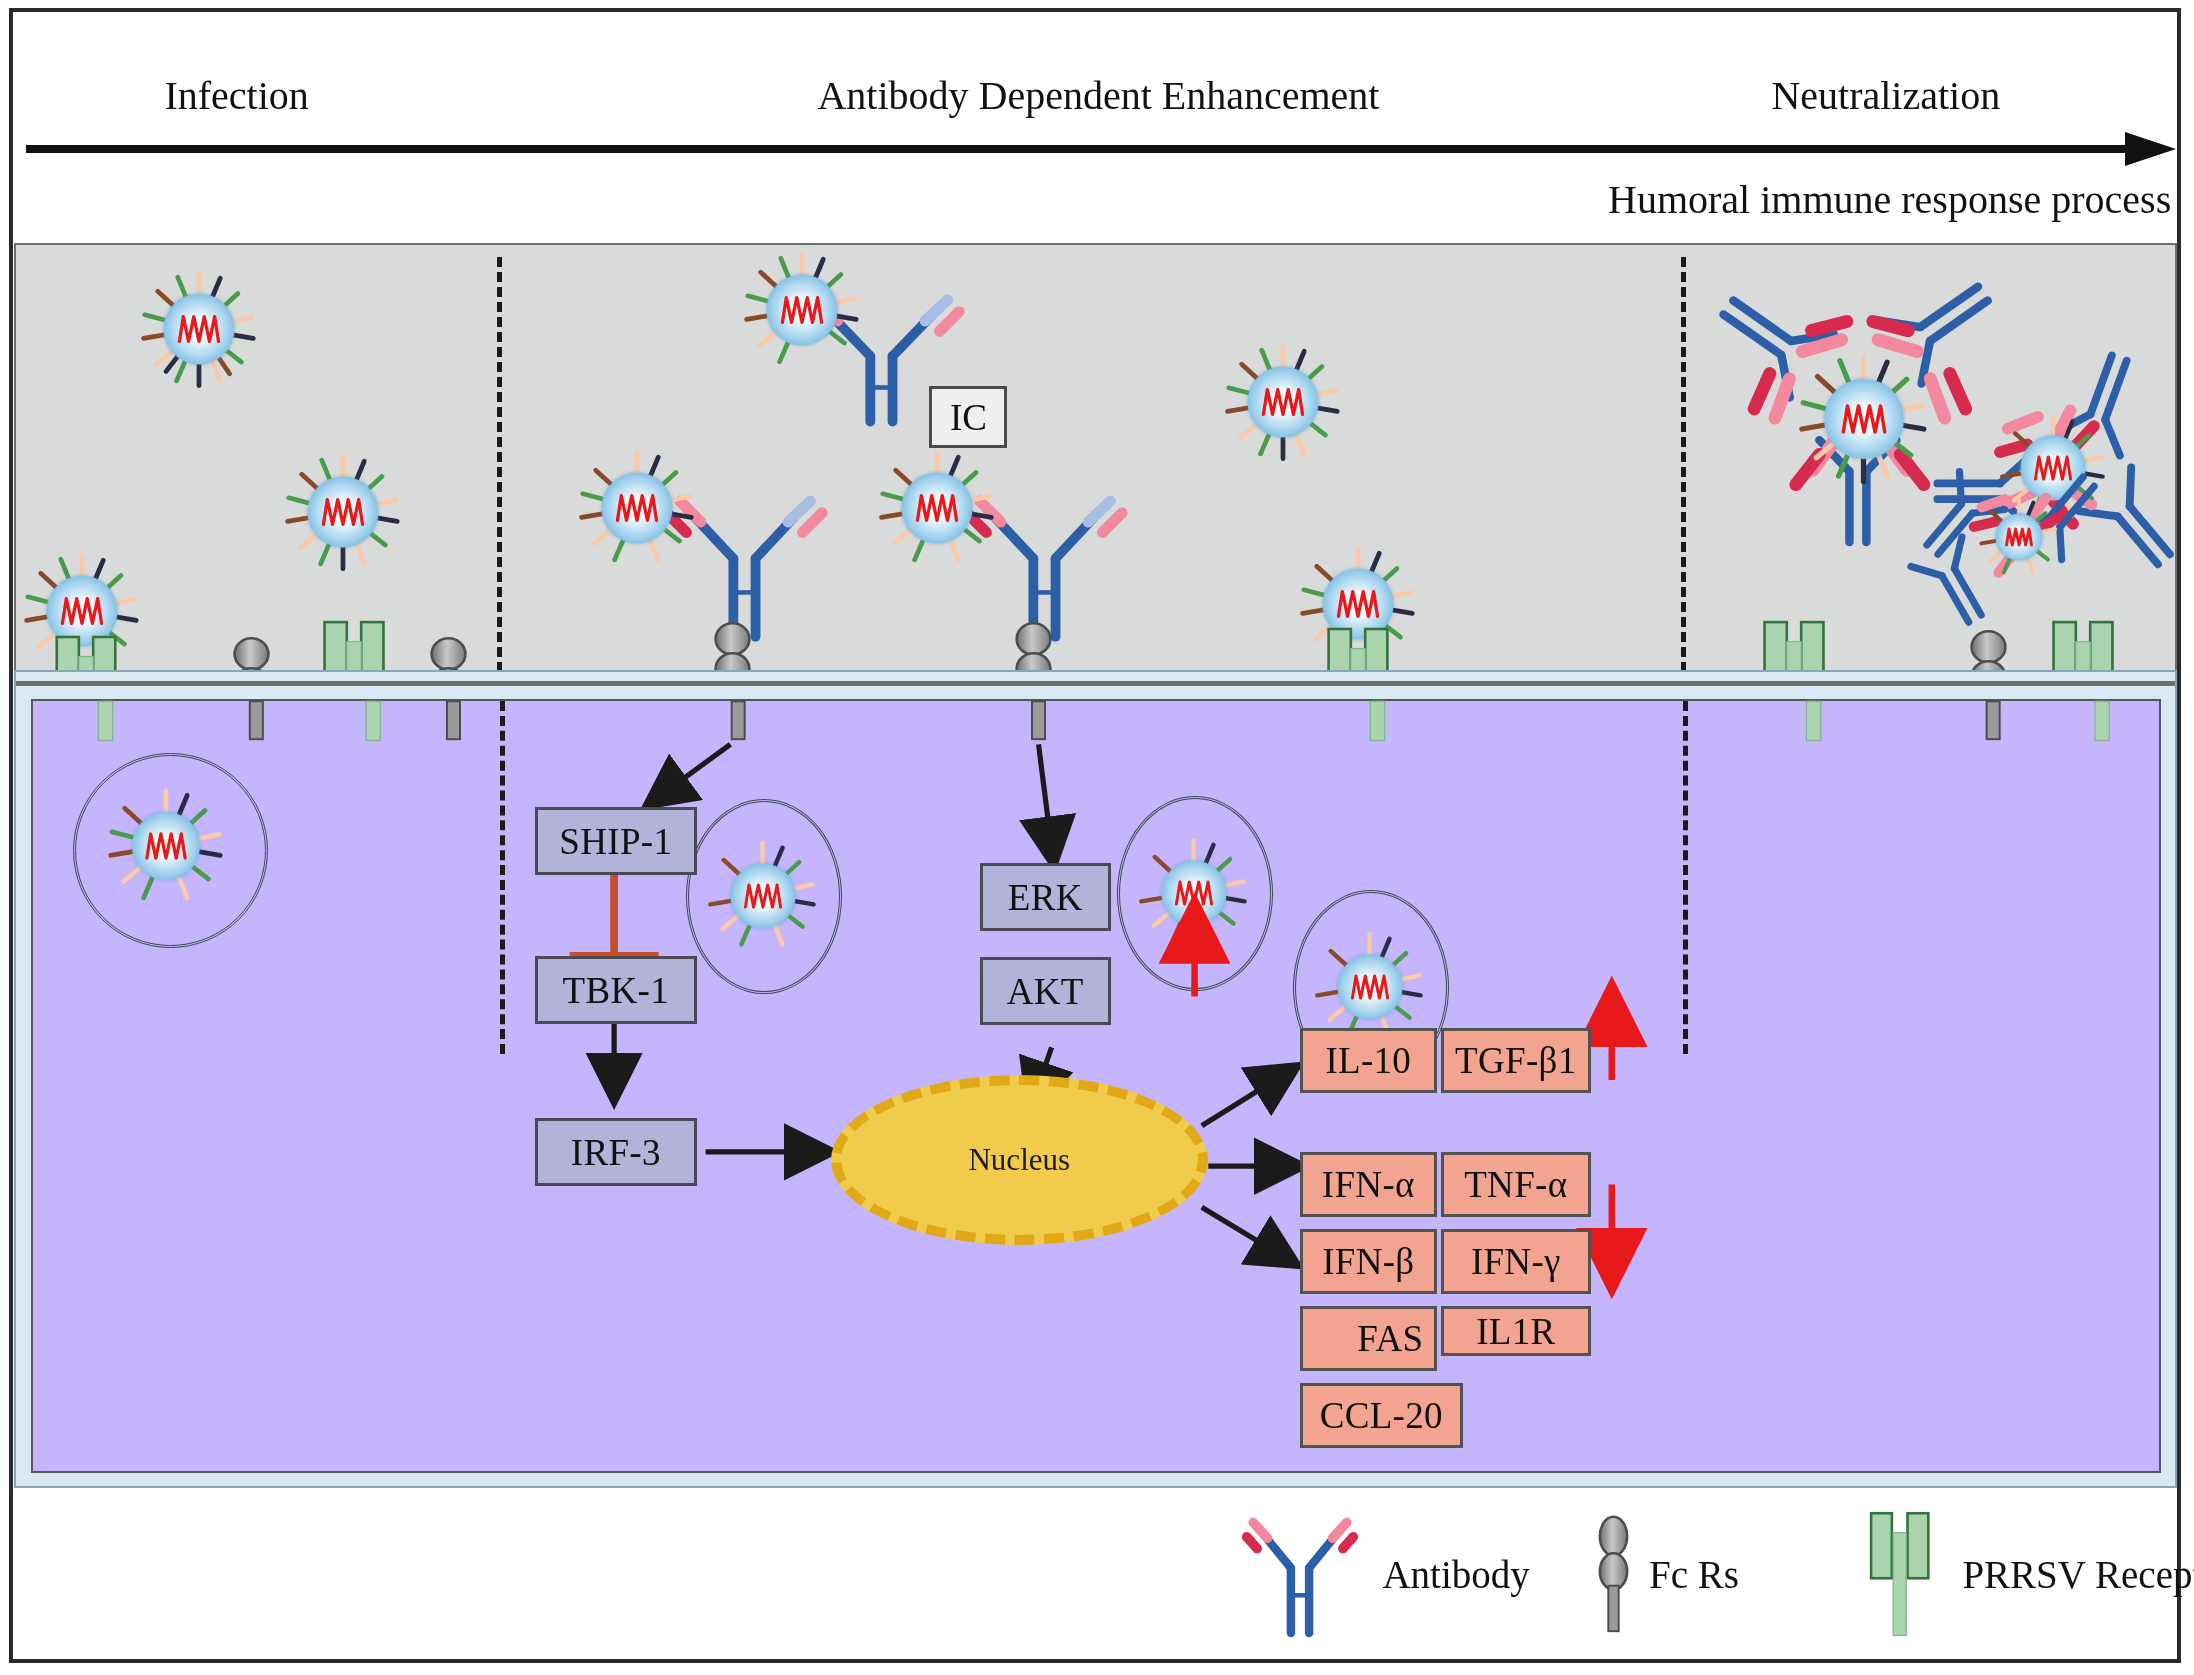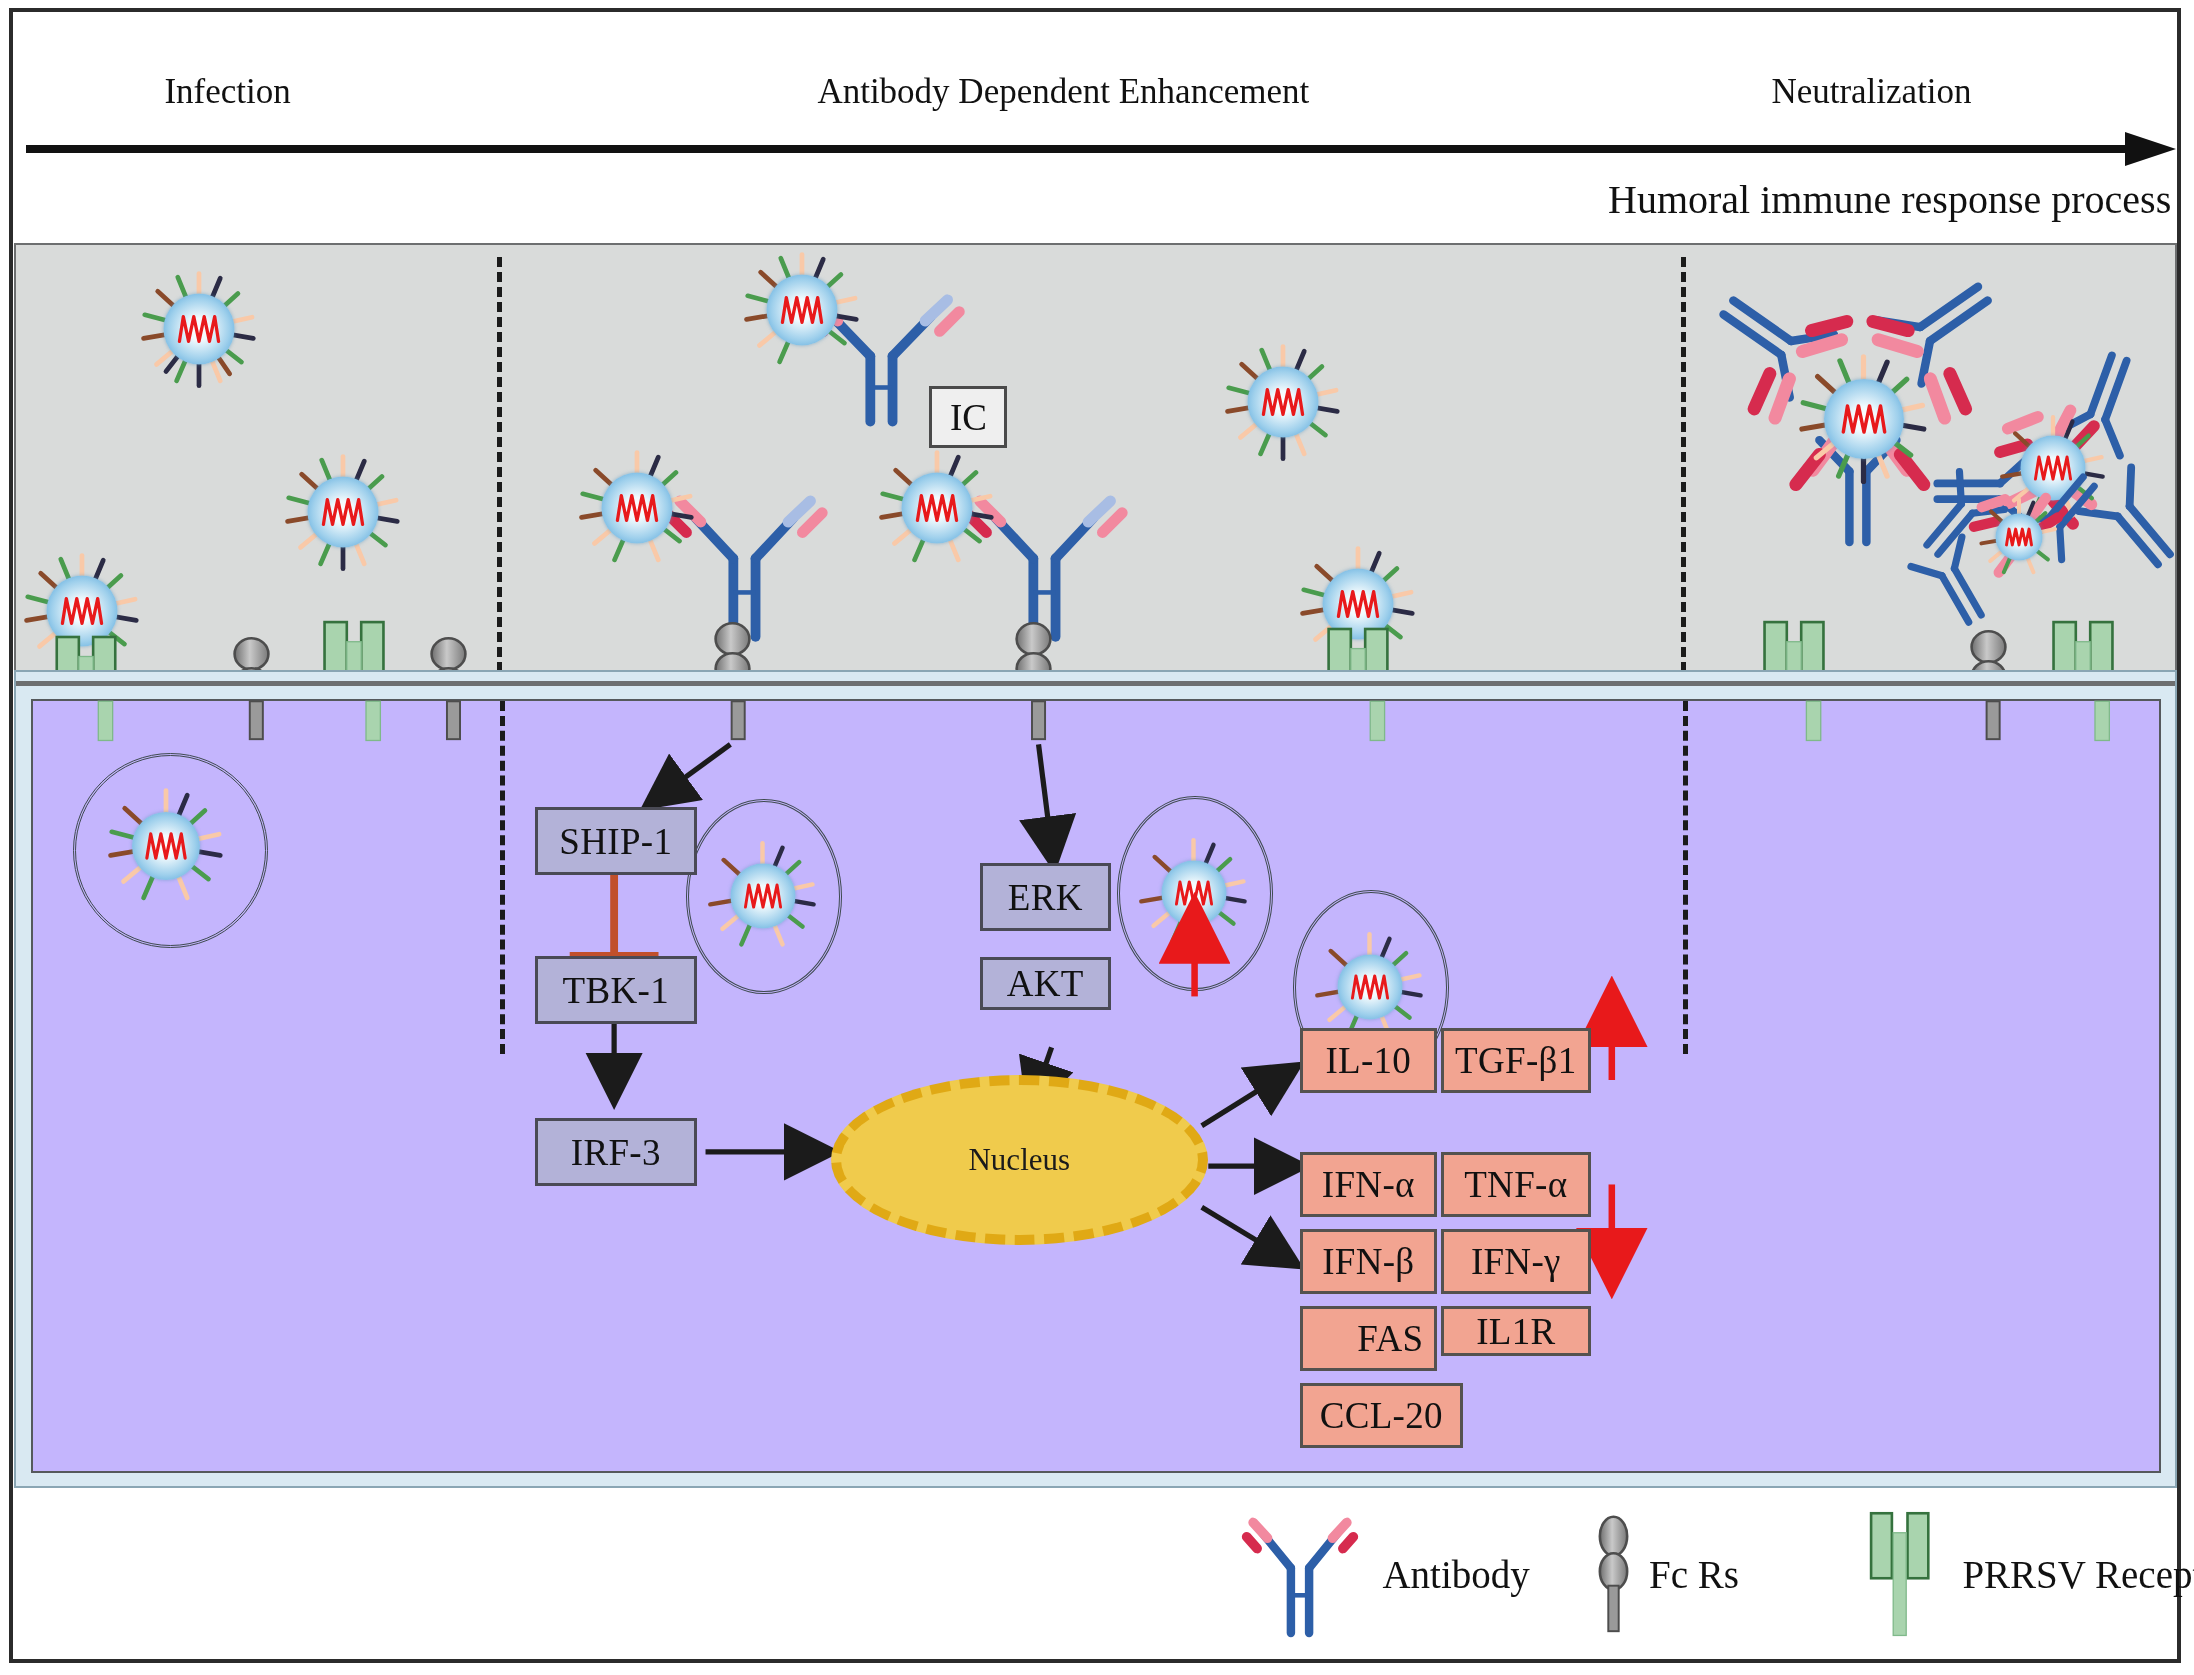--- a/index.html
+++ b/index.html
@@ -5,21 +5,21 @@
   html,body{margin:0;padding:0;background:#ffffff;}
   body{font-family:"Liberation Serif", serif;}
   #page{position:relative;width:2194px;height:1675px;background:#ffffff;overflow:hidden;}
 
   
   .outer-frame{position:absolute;left:9.1px;top:7.8px;width:2172px;height:1655px;
       border:4.6px solid #2b2b2b;box-sizing:border-box;}
 
   
   .header-band{position:absolute;left:14.4px;top:13px;width:2162px;height:222px;}
-  .phase-label{position:absolute;top:59px;font-size:35px;color:#111;white-space:nowrap;}
+  .phase-label{position:absolute;top:59px;font-size:40px;color:#111;white-space:nowrap;}
   .phase-infection{left:150px;}
   .phase-ade{left:803px;}
   .phase-neutral{left:1757px;}
 
   .timeline-arrow{position:absolute;left:11.8px;top:123px;width:2149px;height:26px;}
   .timeline-shaft{position:absolute;left:0;top:9.1px;width:2109px;height:7.8px;background:#111;}
   .timeline-head{position:absolute;left:2099px;top:-3.9px;width:0;height:0;
      border-top:17px solid transparent;border-bottom:17px solid transparent;border-left:51px solid #111;}
 
   .humoral-label{position:absolute;right:5.2px;top:163px;font-size:40px;color:#111;white-space:nowrap;}
@@ -793,21 +793,21 @@
 
           <line x1="2418" y1="580" x2="2418" y2="440" stroke="#e8191b" stroke-width="10" marker-end="url(#ahr)"></line>
 
           <line x1="2418" y1="740" x2="2418" y2="896" stroke="#e8191b" stroke-width="10" marker-end="url(#ahr)"></line>
         </svg>
 
         <div class="pbox kinase" style="left:502px;top:106px;width:162px;height:68px;">SHIP-1</div>
         <div class="pbox kinase" style="left:502px;top:255px;width:162px;height:68px;">TBK-1</div>
         <div class="pbox kinase" style="left:502px;top:417px;width:162px;height:68px;">IRF-3</div>
         <div class="pbox kinase" style="left:947px;top:162px;width:131px;height:68px;">ERK</div>
-        <div class="pbox kinase" style="left:947px;top:256px;width:131px;height:53px;">AKT</div>
+        <div class="pbox kinase" style="left:947px;top:256px;width:131px;height:68px;">AKT</div>
 
         <div class="nucleus" style="left:798px;top:374px;width:377px;height:170px;">
           <span>Nucleus</span>
         </div>
 
         <div class="pbox cyto" style="left:1267px;top:327px;width:137px;height:65px;">IL-10</div>
         <div class="pbox cyto" style="left:1408px;top:327px;width:150px;height:65px;">TGF-β1</div>
 
         <div class="pbox cyto" style="left:1267px;top:451px;width:137px;height:65px;">IFN-α</div>
         <div class="pbox cyto" style="left:1408px;top:451px;width:150px;height:65px;">TNF-α</div>

